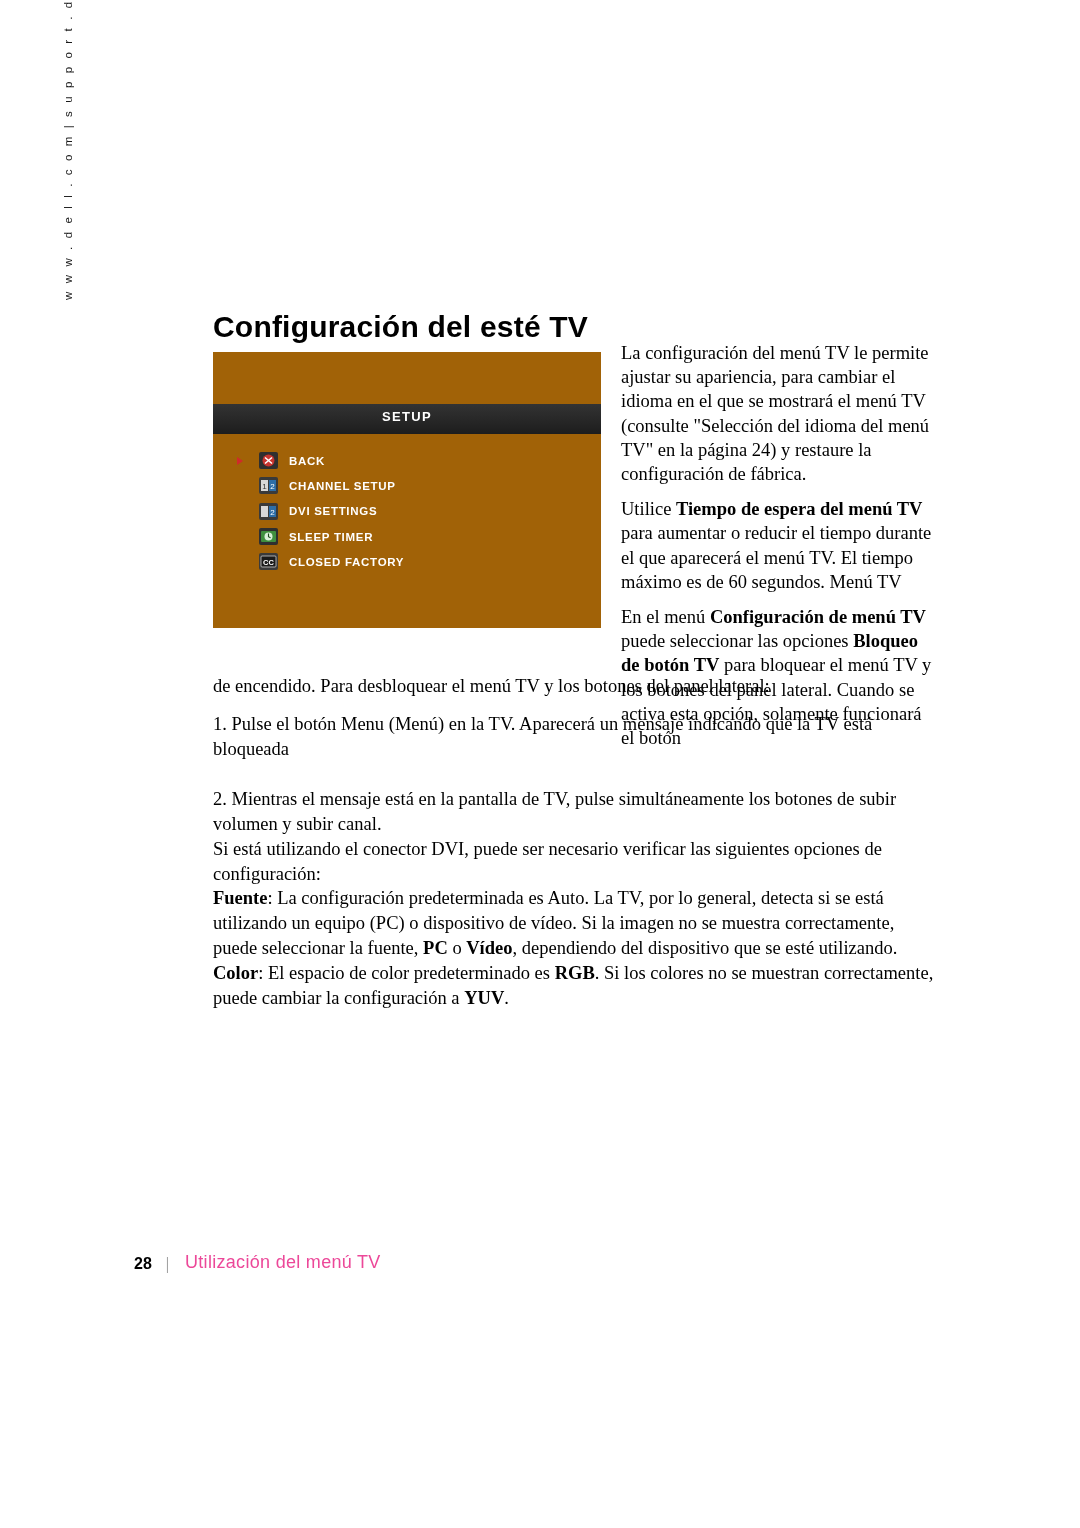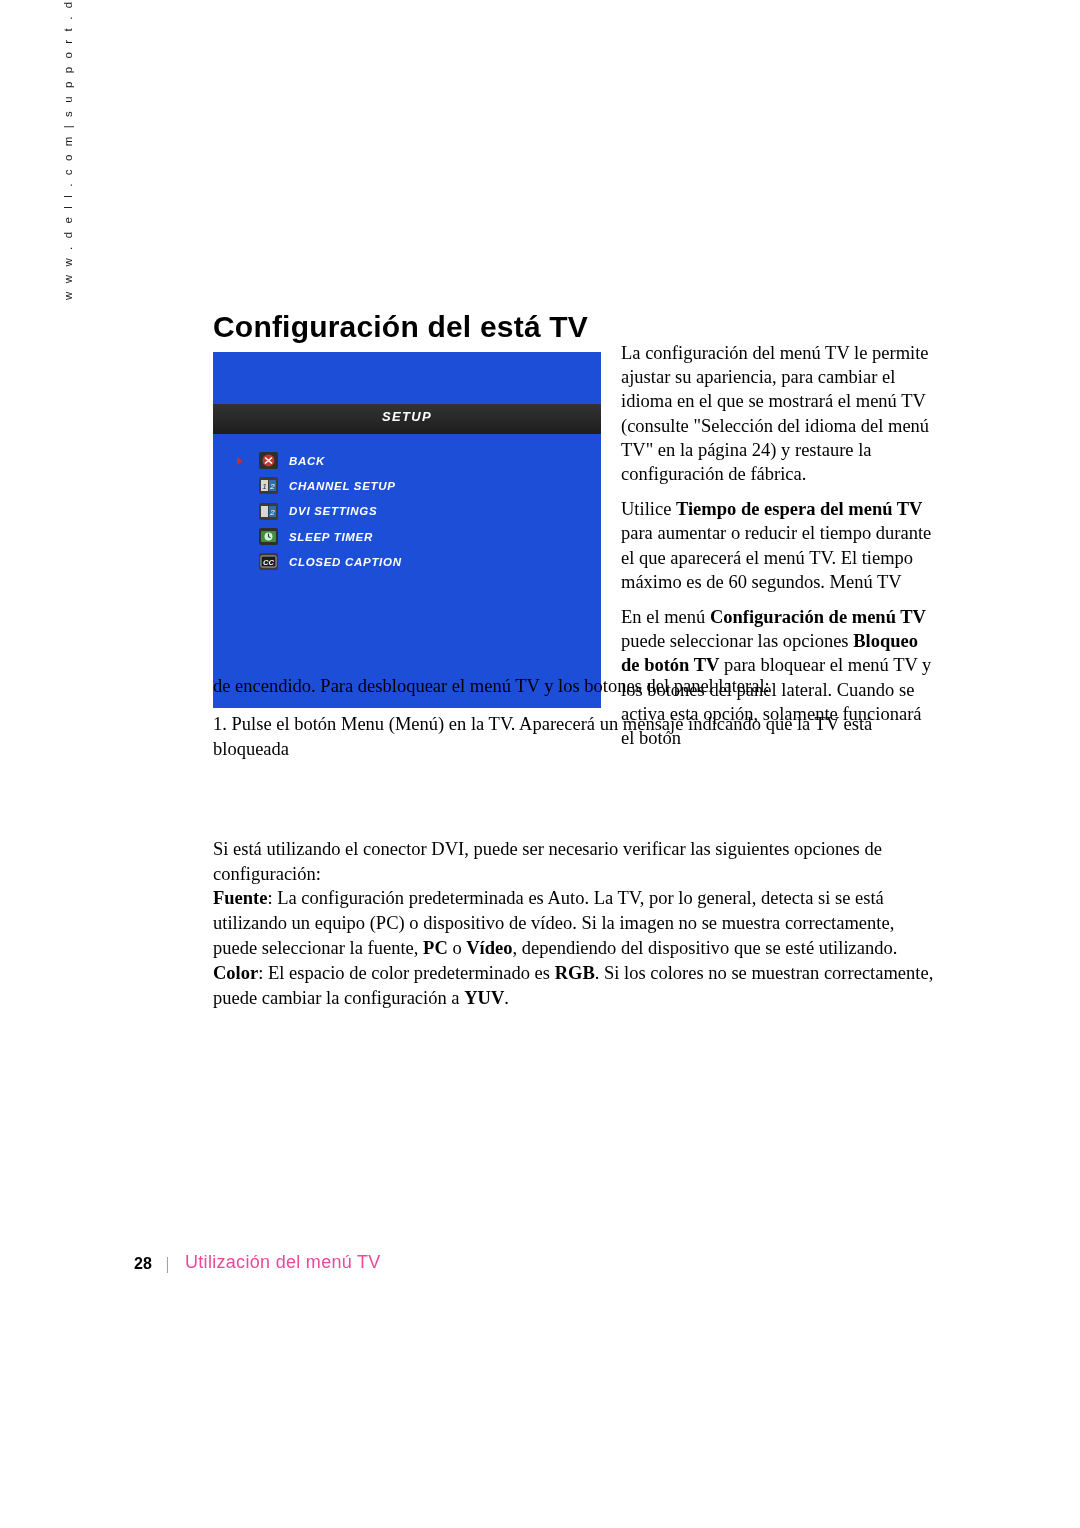--- a/index.html
+++ b/index.html
@@ -44,23 +44,22 @@
     font-size: 30px;
     letter-spacing: 0.2px;
     color: #000;
   }
   
   .osd {
     position: absolute;
     left: 213px;
     top: 352px;
     width: 388px;
-    height: 356px;
-    background: #1d4ed8;
-    font-style: italic;
+    height: 276px;
+    background: #a16207;
   }
   .osd-header {
     position: absolute;
     left: 0;
     top: 52px;
     width: 388px;
     height: 30px;
     background: #2b2b2b;
     background: linear-gradient(#333333, #1d1d1d);
   }
@@ -163,21 +162,21 @@
     color: #ec4899;
   }
 </style>
 </head>
 <body>
 
 <div class="page">
 
   <div class="side-url">w w w . d e l l . c o m  |  s u p p o r t . d e l l . c o m</div>
 
-  <h1 class="title">Configuración del está TV</h1>
+  <h1 class="title">Configuración del esté TV</h1>
 
   <div class="osd">
     <div class="osd-header"></div>
     <div class="osd-header-title">SETUP</div>
 
     <div class="osd-list">
 
       <div class="osd-row">
         <span class="osd-caret"></span>
         <span class="osd-icon">
@@ -231,40 +230,43 @@
       </div>
 
       <div class="osd-row">
         <span class="osd-icon">
           <svg width="19" height="17" viewBox="0 0 19 17">
             <rect width="19" height="17" rx="2" fill="#3a3a3a"></rect>
             <rect x="2" y="3" width="15" height="11" rx="1" fill="#1b1b1b" stroke="#cccccc" stroke-width="0.8"></rect>
             <text x="9.5" y="11.5" font-size="7.5" text-anchor="middle" fill="#ffffff" font-family="Liberation Sans, sans-serif" font-weight="bold">CC</text>
           </svg>
         </span>
-        <span class="osd-label">CLOSED CAPTION</span>
+        <span class="osd-label">CLOSED FACTORY</span>
       </div>
 
     </div>
   </div>
 
   <div class="right-col">
     <p>La configuración del menú TV le permite ajustar su apariencia, para cambiar el idioma en el que se mostrará el menú TV (consulte "Selección del idioma del menú TV" en la página 24) y restaure la configuración de fábrica.</p>
     <p><span>Utilice </span><b>Tiempo de espera del menú TV</b><span> para aumentar o reducir el tiempo durante el que aparecerá el menú TV. El tiempo máximo es de 60 segundos. Menú TV</span></p>
     <p><span>En el menú </span><b>Configuración de menú TV</b><span> puede seleccionar las opciones </span><b>Bloqueo de botón TV</b><span> para bloquear el menú TV y los botones del panel lateral. Cuando se activa esta opción, solamente funcionará el botón</span></p>
   </div>
 
   <div class="body-col" style="top:674px;">
     <p class="p-wrap">de encendido. Para desbloquear el menú TV y los botones del panel lateral:</p>
   </div>
 
   <div class="body-col" style="top:712px;">
     <p class="p-wrap">1. Pulse el botón Menu (Menú) en la TV. Aparecerá un mensaje indicando que la TV está bloqueada</p>
   </div>
 
+  <div class="body-col" style="top:787px;">
+    <p class="p-wrap">2. Mientras el mensaje está en la pantalla de TV, pulse simultáneamente los botones de subir volumen y subir canal.</p>
+  </div>
 
   <div class="body-col" style="top:837px;">
     <p class="p-wrap">Si está utilizando el conector DVI, puede ser necesario verificar las siguientes opciones de configuración:</p>
   </div>
 
   <div class="body-col" style="top:886px;">
     <p class="p-wrap"><b>Fuente</b><span>: La configuración predeterminada es Auto. La TV, por lo general, detecta si se está utilizando un equipo (PC) o dispositivo de vídeo. Si la imagen no se muestra correctamente, puede seleccionar la fuente, </span><b>PC</b><span> o </span><b>Vídeo</b><span>, dependiendo del dispositivo que se esté utilizando.</span></p>
   </div>
 
   <div class="body-col" style="top:961px;">

